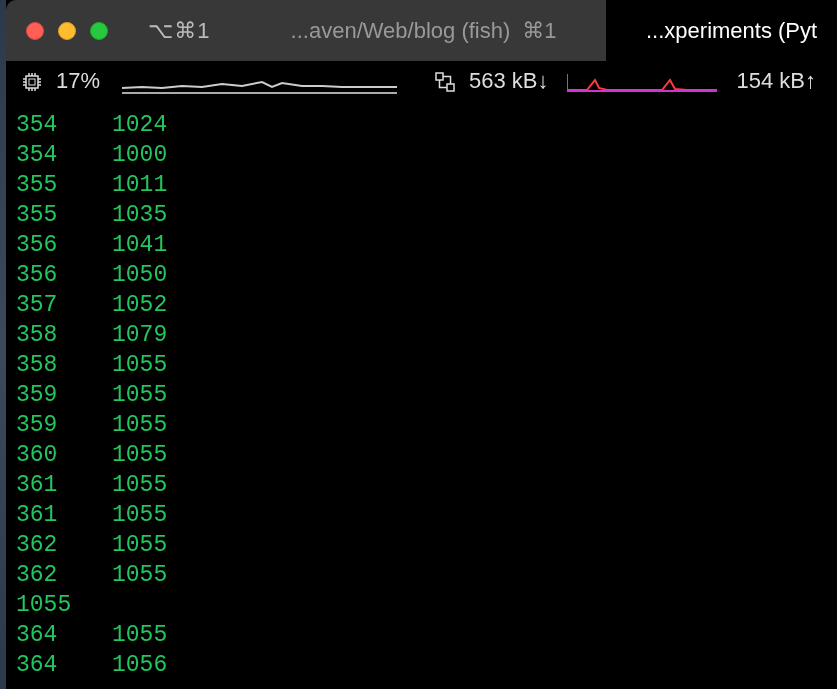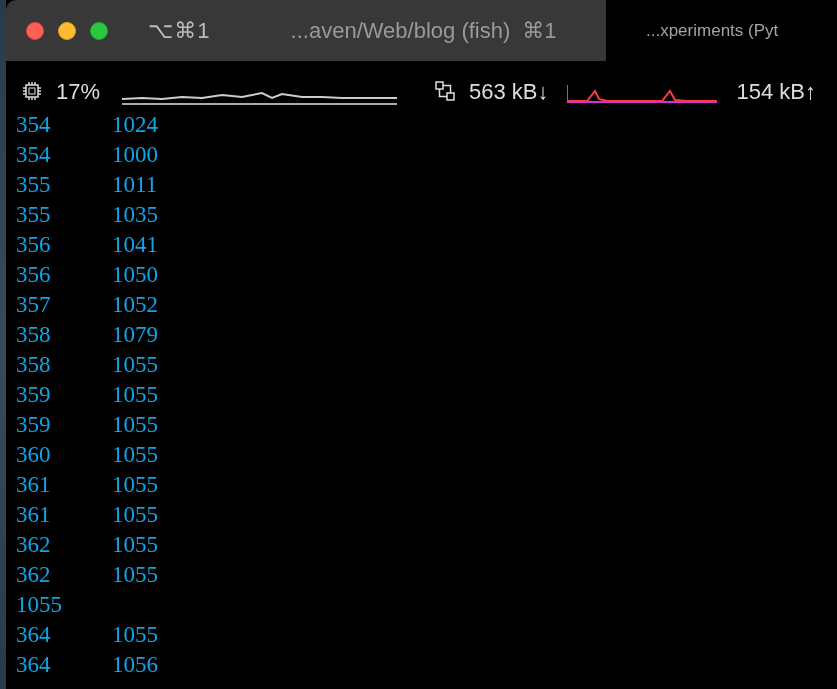--- a/index.html
+++ b/index.html
@@ -68,29 +68,29 @@
       letter-spacing: 1px;
     }
     .tab-title-group {
       display: flex;
       gap: 12px;
       margin-left: 80px;
       color: #999;
       font-size: 22px;
     }
     .tab-title-inactive {
-      color: #a3a3a3;
-      font-size: 17px;
+      color: #ffffff;
+      font-size: 22px;
     }
     
     .statusbar {
       height: 40px;
       display: flex;
-      align-items: flex-start;
-      padding: 17px 14px;
+      align-items: flex-end;
+      padding: 8px 14px;
       gap: 10px;
       margin-left: 6px;
       color: #ddd;
       font-size: 22px;
     }
     .cpu-icon {
       width: 24px;
       height: 24px;
     }
     .cpu-pct {
@@ -118,24 +118,24 @@
       margin-left: 8px;
       position: relative;
     }
     .net-up {
       margin-left: 10px;
     }
     
     .terminal-content {
       margin-left: 6px;
       padding: 8px 10px;
-      font-family: Liberation Serif, serif;
+      font-family: Liberation Mono, monospace;
       font-size: 23px;
       line-height: 30px;
-      color: #0ea5e9;
+      color: #22c55e;
     }
     .terminal-content .row {
       display: flex;
     }
     .terminal-content .col1 {
       width: 96px;
     }
     .terminal-content .col2 {
       width: auto;
     }

